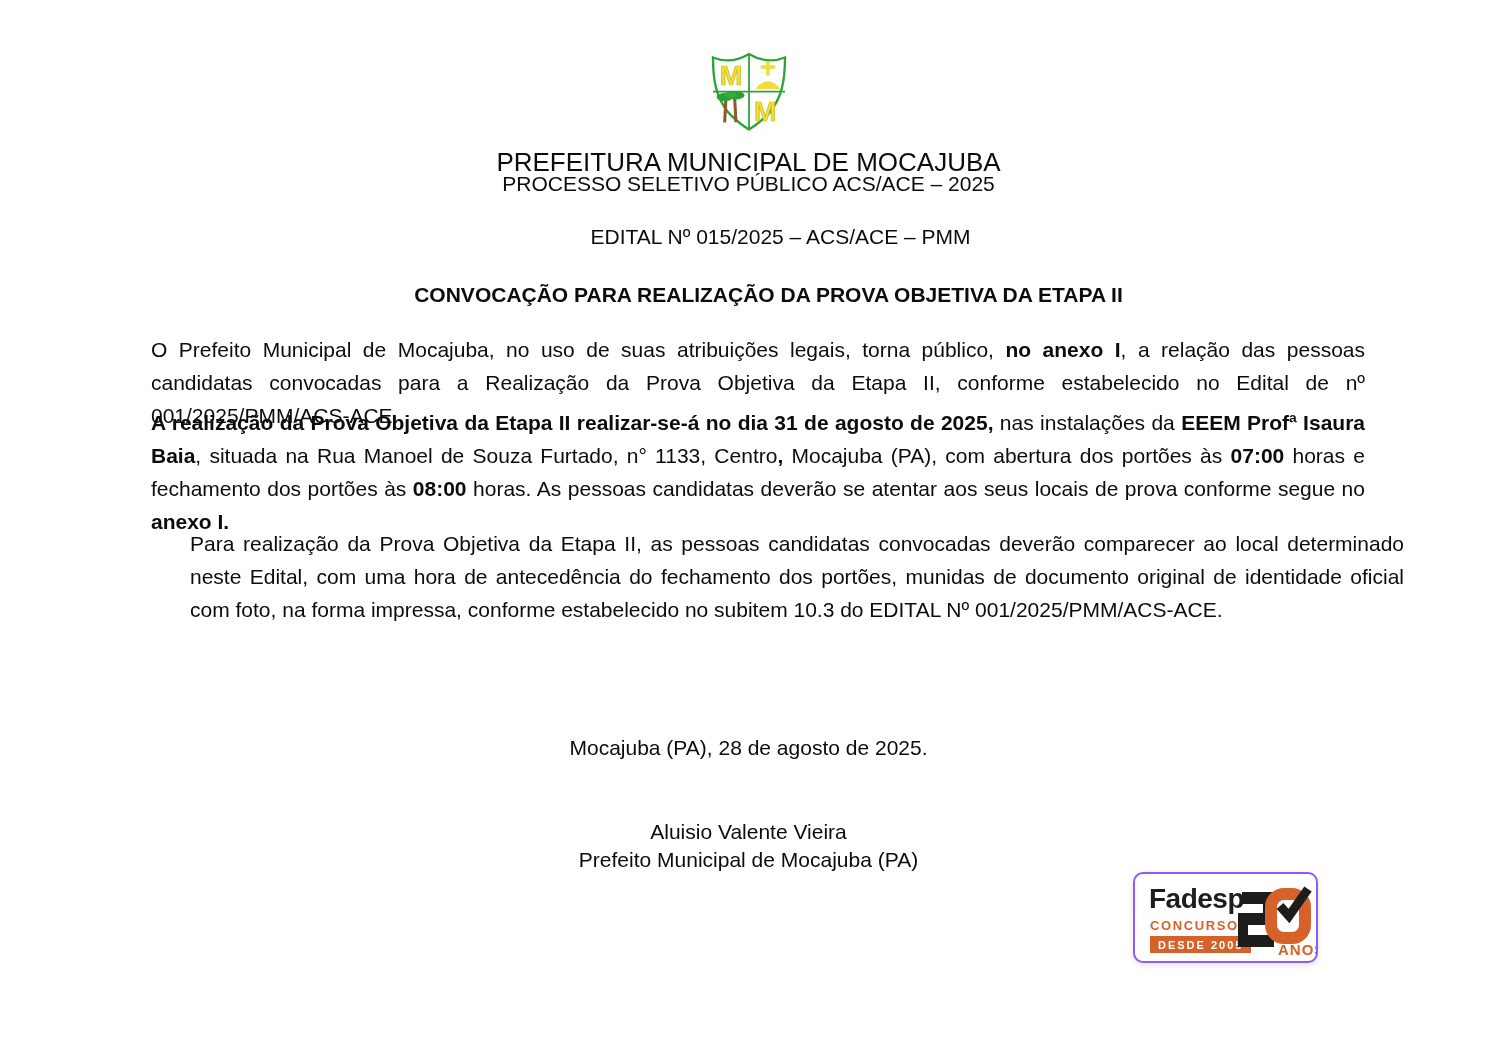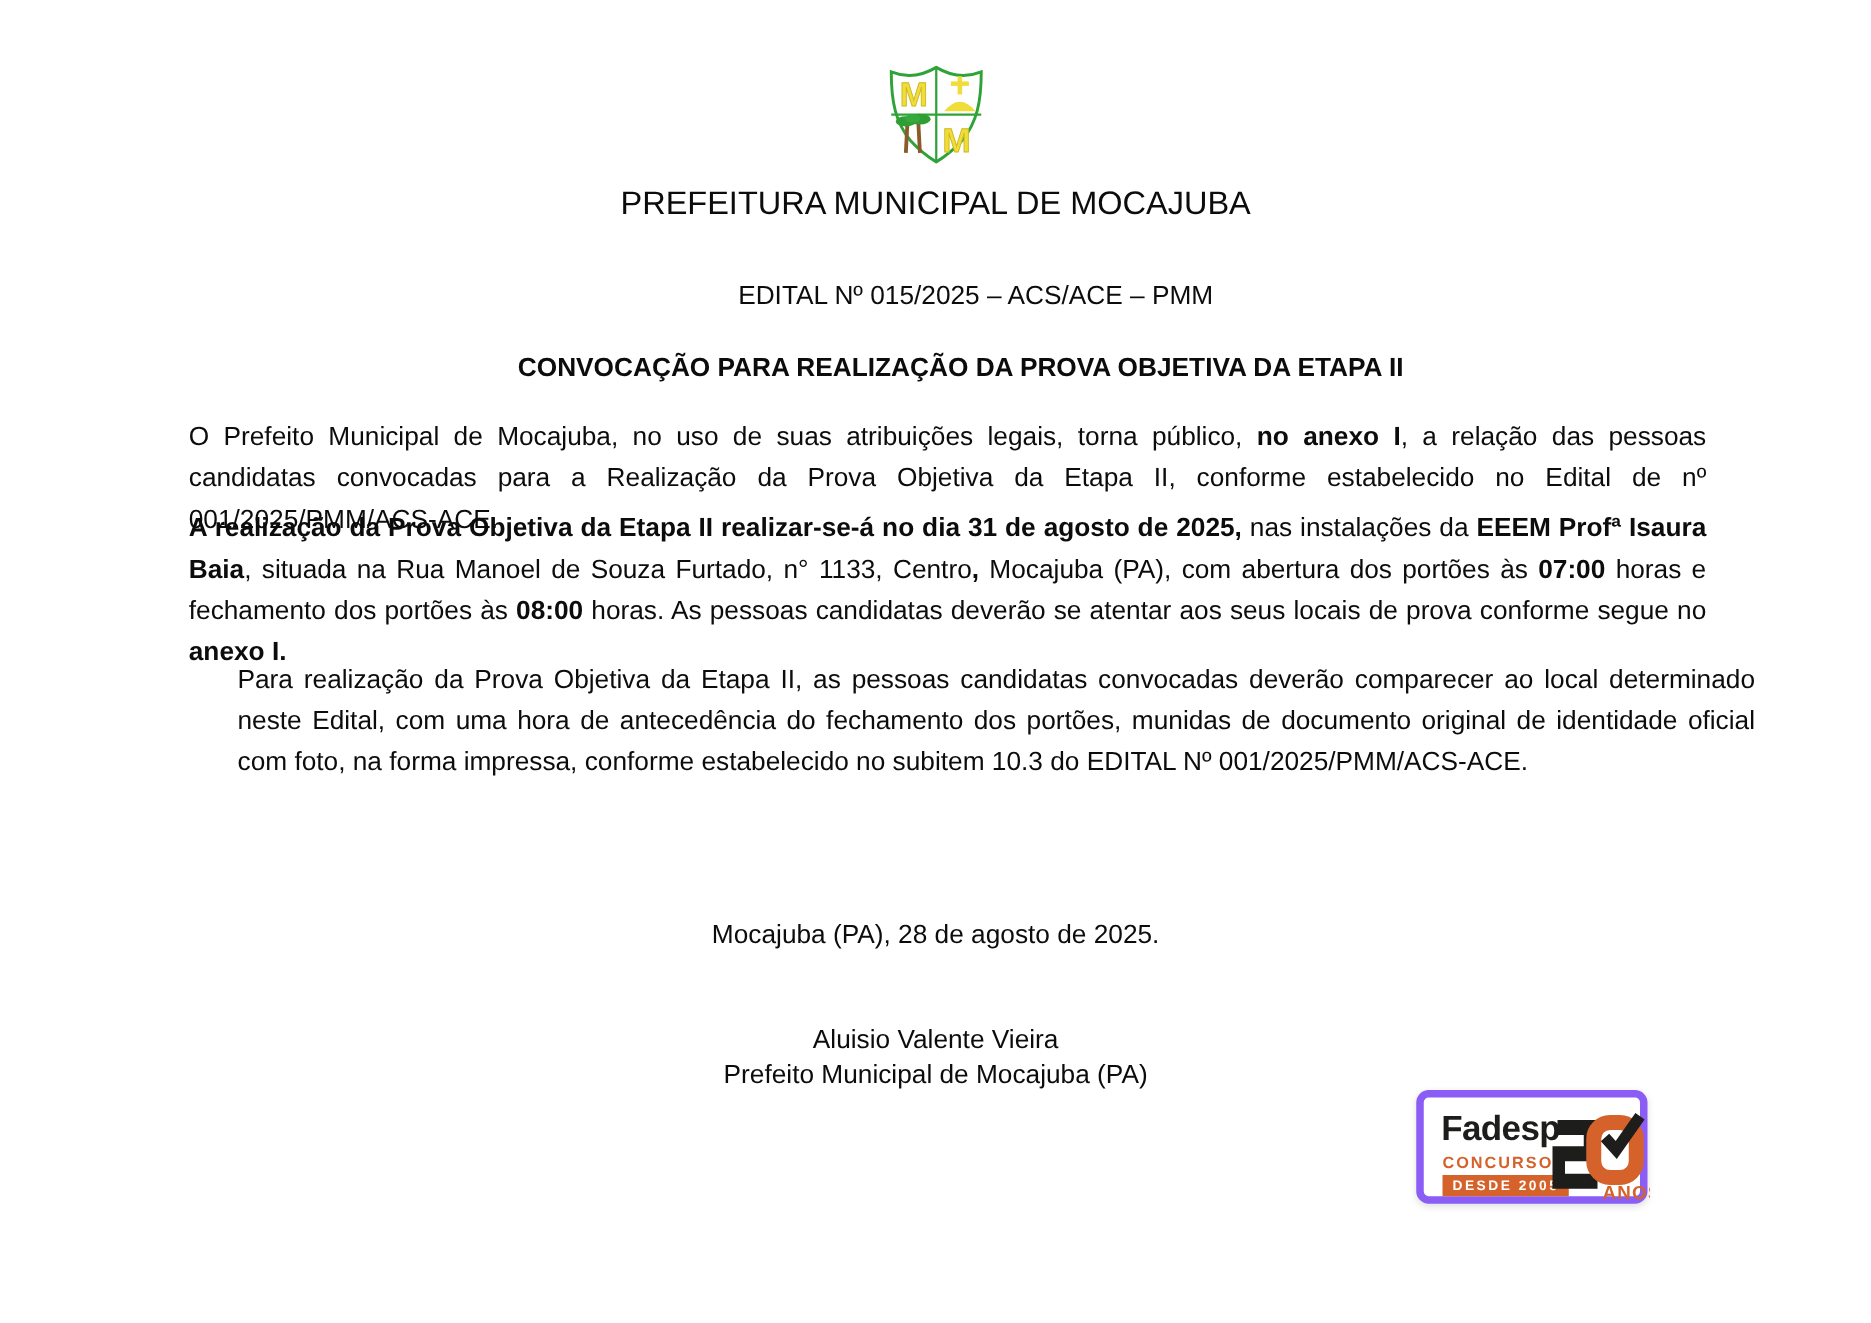--- a/index.html
+++ b/index.html
@@ -36,21 +36,21 @@
 
   .date-line { top: 736px; font-size: 21px; }
   .sig-name  { top: 820px; font-size: 21px; }
   .sig-title { top: 848px; font-size: 21px; }
 
   
   .fadesp-card {
     position: absolute; left: 1133px; top: 872px;
     width: 185px; height: 91px;
     background: #ffffff;
-    border: 6px solid #8b5cf6;
+    border: 2px solid #8b5cf6;
     border-radius: 10px;
     box-shadow: 0 2px 6px rgba(0,0,0,0.12);
     box-sizing: border-box;
   }
   .fadesp-brand {
     position: absolute; left: 14px; top: 9px;
     font-size: 28px; font-weight: bold; letter-spacing: -0.5px;
     color: #1d1d1b;
   }
   .fadesp-subtitle {
@@ -87,20 +87,21 @@
         <rect x="22" y="60" width="3.4" height="27" fill="#8a5a2b" transform="rotate(3 23 73)"></rect>
         <rect x="33" y="58" width="3.4" height="29" fill="#8a5a2b" transform="rotate(-3 34 72)"></rect>
         <ellipse cx="23" cy="59" rx="9" ry="4.5" fill="#2f9e33"></ellipse>
         <ellipse cx="35" cy="57" rx="10" ry="4.8" fill="#2f9e33"></ellipse>
         <ellipse cx="29" cy="56.5" rx="7" ry="3.6" fill="#37a83b"></ellipse>
       </g>
     </g>
   </svg>
 
   <div class="center-line org-line1">PREFEITURA MUNICIPAL DE MOCAJUBA</div>
+  <div class="center-line org-line2">PROCESSO SELETIVO PÚBLICO ACS/ACE – 2025</div>
   <div class="center-line edital-line">EDITAL Nº 015/2025 – ACS/ACE – PMM</div>
   <div class="center-line doc-title">CONVOCAÇÃO PARA REALIZAÇÃO DA PROVA OBJETIVA DA ETAPA II</div>
 
   <p class="para p1"><span>O Prefeito Municipal de Mocajuba, no uso de suas atribuições legais, torna público, </span><span style="font-weight: bold;">no anexo I</span><span>, a relação das pessoas candidatas convocadas para a Realização da Prova Objetiva da Etapa II, conforme estabelecido no Edital de nº 001/2025/PMM/ACS-ACE.</span></p>
   <p class="para p2"><span style="font-weight: bold;">A realização da Prova Objetiva da Etapa II realizar-se-á no dia 31 de agosto de 2025,</span><span> nas instalações da </span><span style="font-weight: bold;">EEEM Profª Isaura Baia</span><span>, situada na Rua Manoel de Souza Furtado, n° 1133, Centro</span><span style="font-weight: bold;">,</span><span> Mocajuba (PA), com abertura dos portões às </span><span style="font-weight: bold;">07:00</span><span> horas e fechamento dos portões às </span><span style="font-weight: bold;">08:00</span><span> horas. As pessoas candidatas deverão se atentar aos seus locais de prova conforme segue no </span><span style="font-weight: bold;">anexo I.</span></p>
   <p class="para p3"><span>Para realização da Prova Objetiva da Etapa II, as pessoas candidatas convocadas deverão comparecer ao local determinado neste Edital, com uma hora de antecedência do fechamento dos portões, munidas de documento original de identidade oficial com foto, na forma impressa, conforme estabelecido no subitem 10.3 do EDITAL Nº 001/2025/PMM/ACS-ACE.</span></p>
 
   <div class="center-line date-line">Mocajuba (PA), 28 de agosto de 2025.</div>
   <div class="center-line sig-name">Aluisio Valente Vieira</div>
   <div class="center-line sig-title">Prefeito Municipal de Mocajuba (PA)</div>

